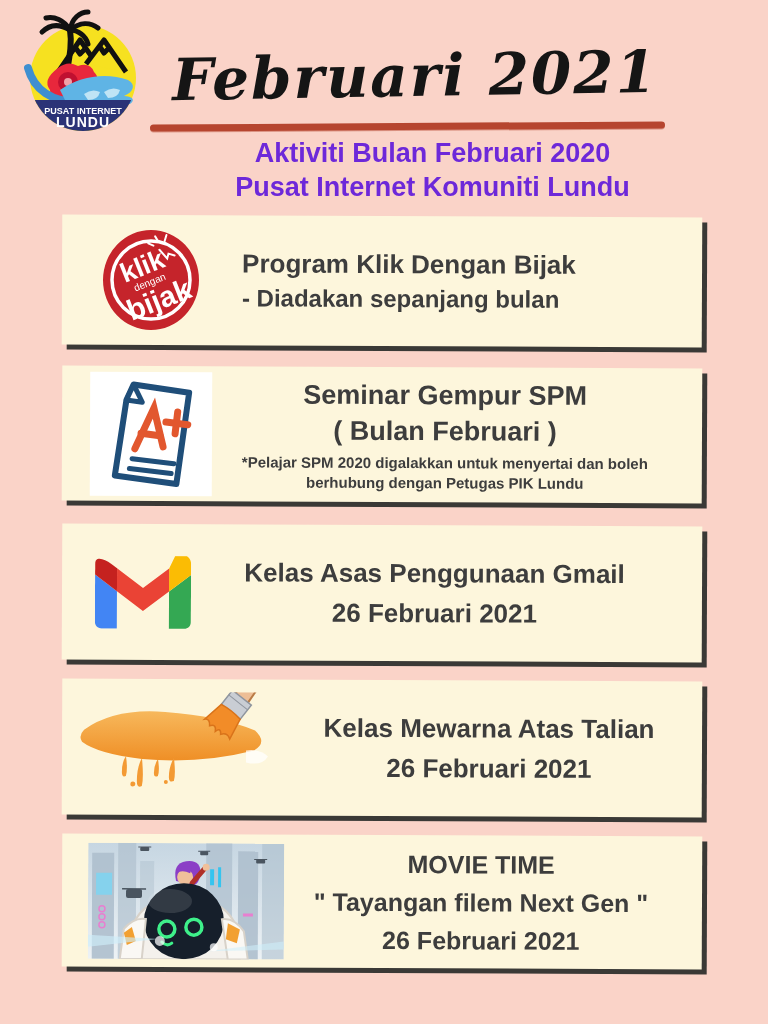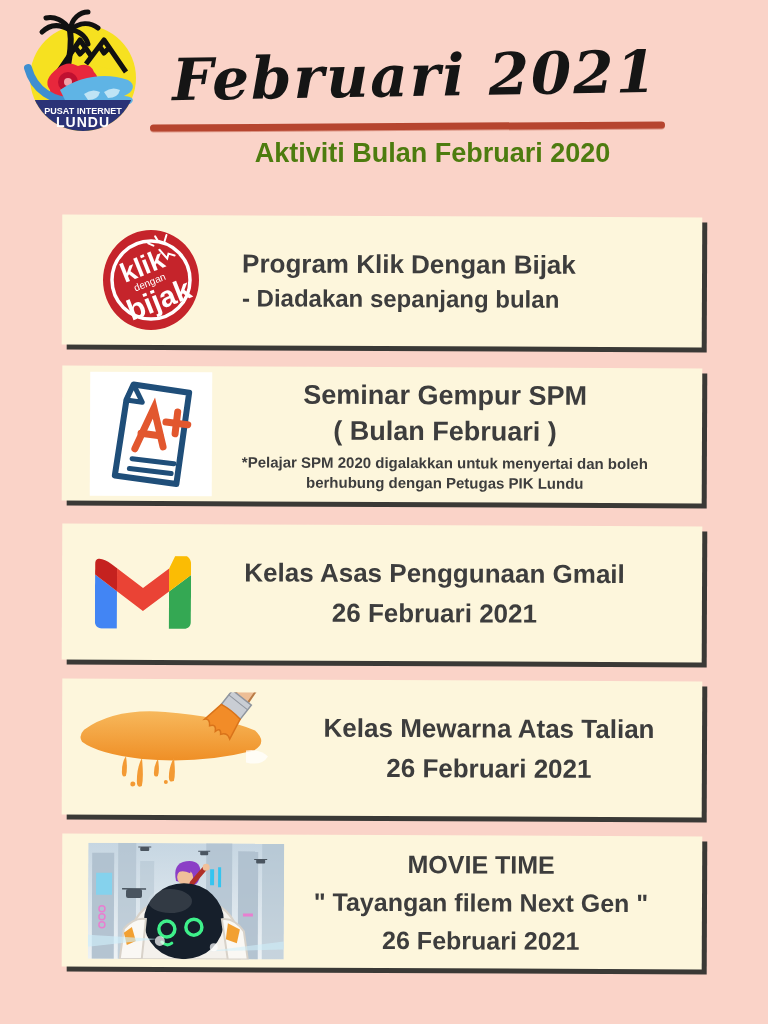--- a/index.html
+++ b/index.html
@@ -22,21 +22,21 @@
   }
   .brush-underline{
     position:absolute;left:150px;top:123px;width:515px;height:7px;
     background:#b6452f;border-radius:4px;
     transform:rotate(-0.35deg);
     box-shadow:0 1px 0 rgba(182,69,47,.45);
   }
   .subtitle{
     position:absolute;left:165px;top:136px;width:535px;
     text-align:center;font-weight:bold;font-size:27px;line-height:34px;
-    color:#4d7c0f;
+    color:#6d28d9;
   }
   .card{
     position:absolute;left:62px;width:640px;
     background:#fdf6dc;
     box-shadow:5px 5px 0 #3a3936;
     display:flex;align-items:center;
     transform:rotate(0.25deg);
   }
   .card-1{top:216px;height:130px;}
   .card-2{top:367px;height:135px;}
@@ -104,20 +104,21 @@
     <text x="63" y="108" text-anchor="middle" font-family="Liberation Sans, sans-serif" font-size="9" font-weight="bold" fill="#ffffff">PUSAT INTERNET</text>
     <text x="63" y="121" text-anchor="middle" font-family="Liberation Sans, sans-serif" font-size="14" font-weight="bold" fill="#ffffff" letter-spacing="1">LUNDU</text>
   </svg>
 </div>
 
 <div class="script-title">Februari 2021</div>
 <div class="brush-underline"></div>
 
 <div class="subtitle">
   <div>Aktiviti Bulan Februari 2020</div>
+  <div>Pusat Internet Komuniti Lundu</div>
 </div>
 
 <div class="card card-1">
   <div class="icon-wrap" style="margin-left:38px;">
     <svg width="102" height="102" viewBox="0 0 102 102">
       <ellipse cx="51" cy="51" rx="48" ry="50" fill="#c5242b"></ellipse>
       <circle cx="51" cy="51" r="39" fill="none" stroke="#ffffff" stroke-width="3.5"></circle>
       <g transform="rotate(-22 51 51)" fill="#ffffff" text-anchor="middle" font-family="Liberation Sans, sans-serif" font-weight="bold">
         <text x="48" y="44" font-size="27">klik</text>
         <text x="49" y="56" font-size="10" font-weight="normal">dengan</text>

